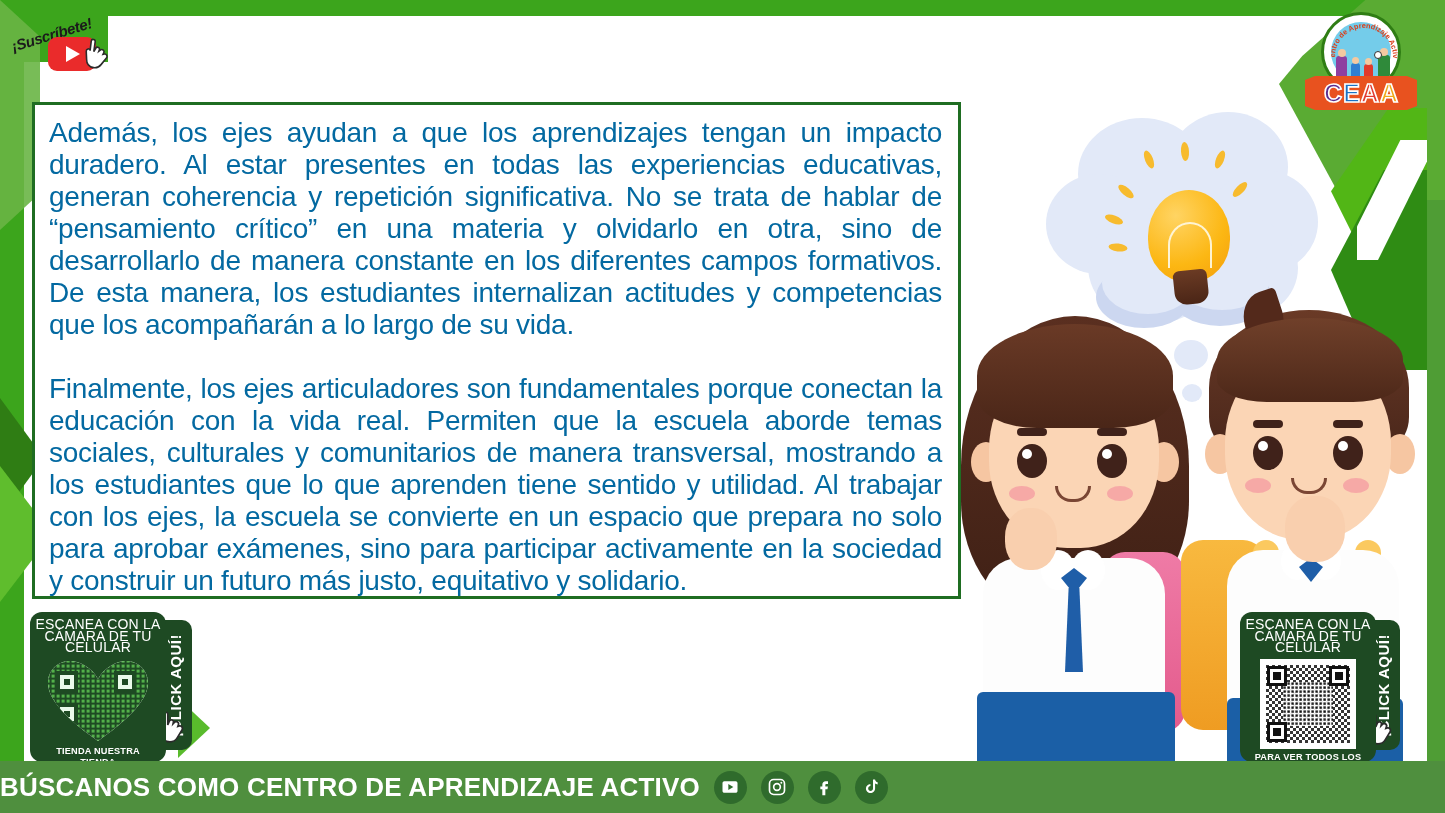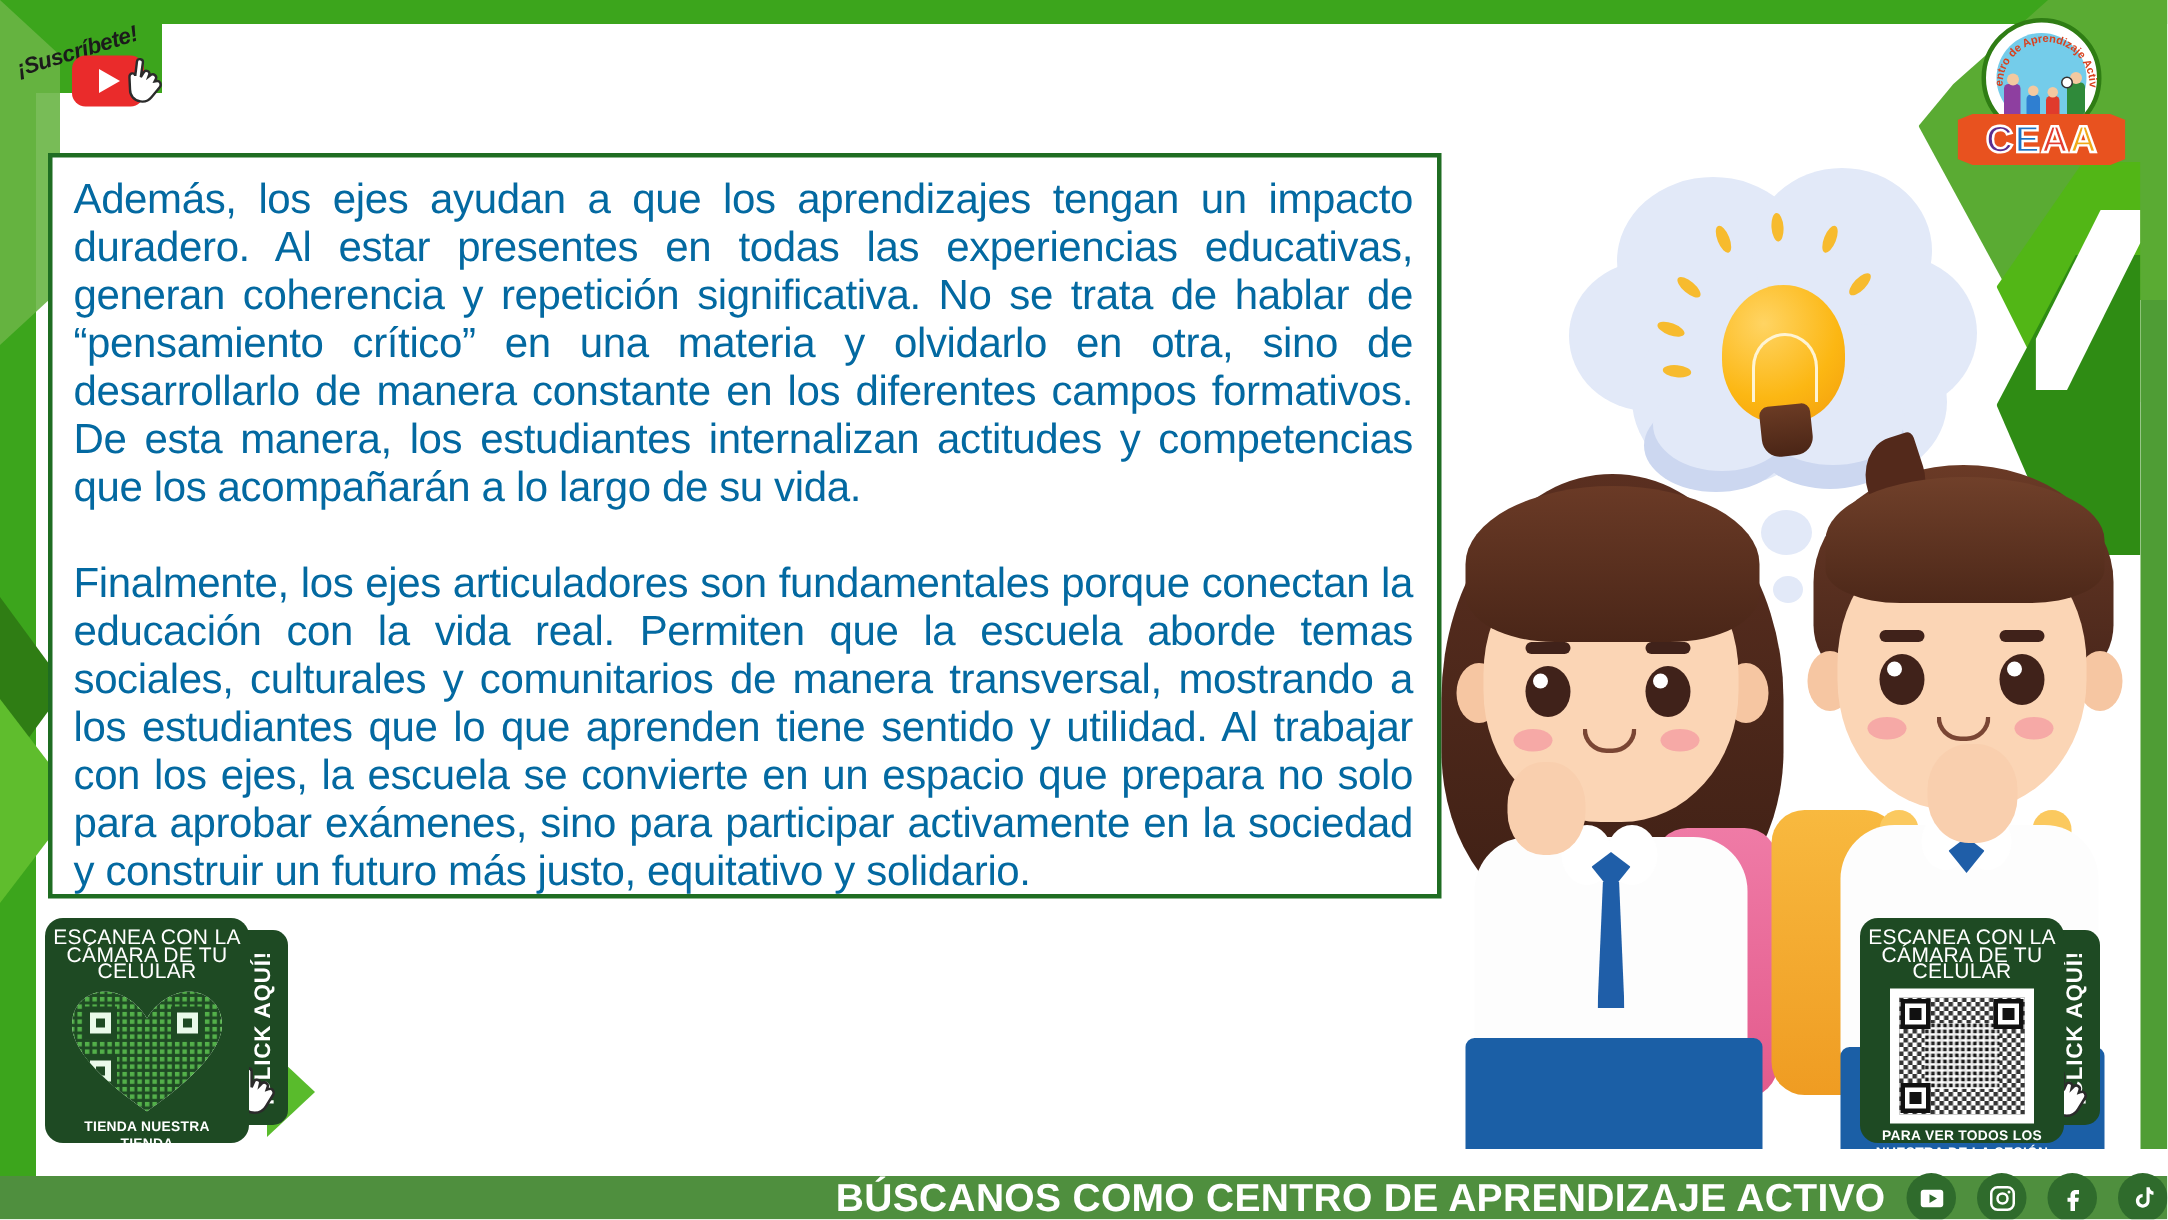--- a/index.html
+++ b/index.html
@@ -279,23 +279,23 @@
     position: absolute;
     width: 0; height: 0;
     border-top: 30px solid transparent;
     border-bottom: 30px solid transparent;
     border-left: 32px solid #59bb2c;
   }
 
   
   .footer {
     position: absolute; left: 0; bottom: 0;
-    width: 1445px; height: 29px;
+    width: 1445px; height: 52px;
     background: #4f8f3e;
-    display: flex; align-items: center; justify-content: flex-end;
+    display: flex; align-items: center; justify-content: flex-start;
     gap: 14px;
   }
   .footer-text {
     color: #ffffff;
     font-size: 26px; font-weight: 800;
     letter-spacing: .2px;
     font-family: "Liberation Sans", sans-serif;
   }
   .soc {
     width: 33px; height: 33px; border-radius: 50%;

